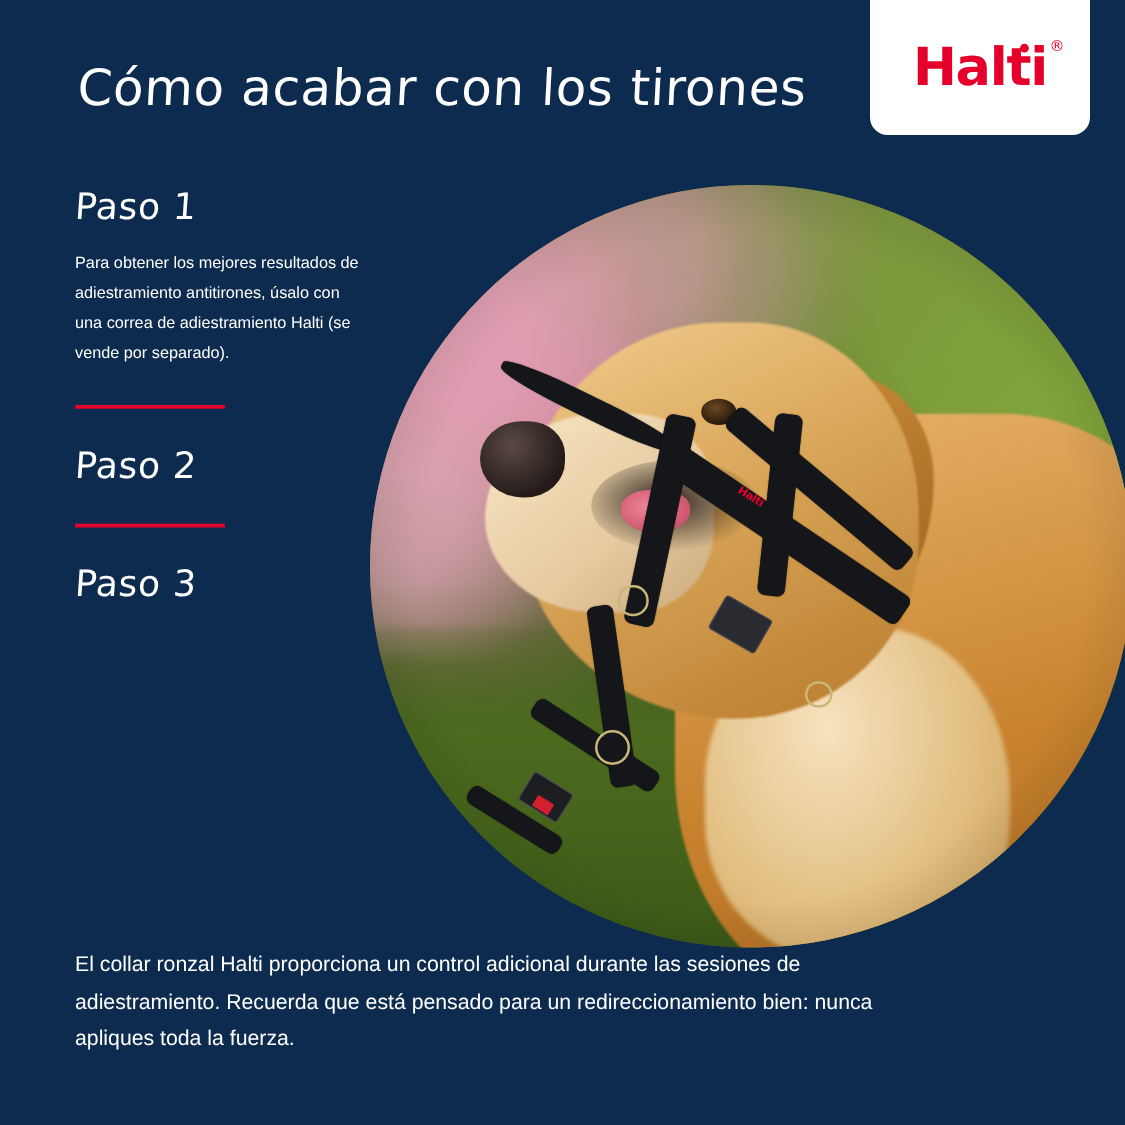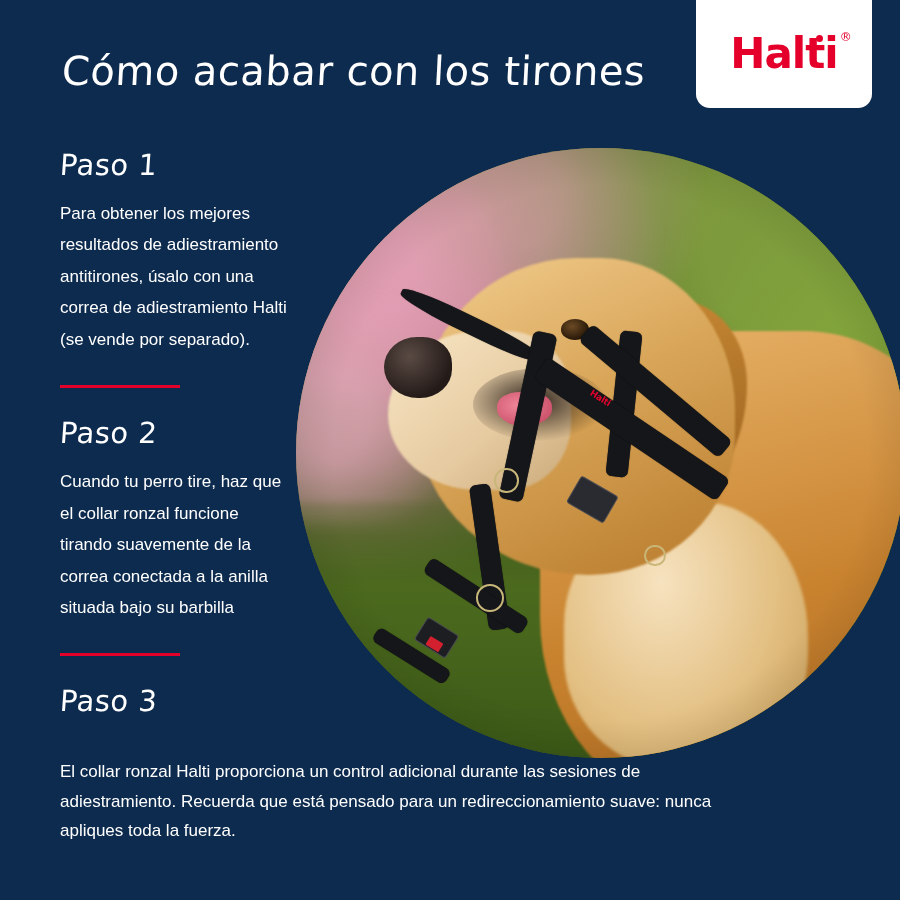--- a/index.html
+++ b/index.html
@@ -76,21 +76,21 @@
   .step-title {
     color: #ffffff;
     font-family: "DejaVu Sans", sans-serif;
     font-size: 29px;
     letter-spacing: 0.5px;
     transform: skewX(-4deg);
     margin-bottom: 16px;
   }
   .step-body {
     color: #ffffff;
-    font-size: 17px;
+    font-size: 13px;
     line-height: 1.85;
     max-width: 232px;
   }
   .divider {
     width: 120px;
     height: 3px;
     background: #e4002b;
     margin: 30px 0 28px 0;
     border: 0;
   }
@@ -324,21 +324,20 @@
 
     <div class="step">
       <div class="step-title">Paso 1</div>
       <p class="step-body">Para obtener los mejores resultados de adiestramiento antitirones, úsalo con una correa de adiestramiento Halti (se vende por separado).</p>
     </div>
 
     <hr class="divider">
 
     <div class="step">
       <div class="step-title">Paso 2</div>
-      <p class="step-body">Cuando tu perro tire, haz que el collar ronzal funcione tirando suavemente de la correa conectada a la anilla situada bajo su barbilla</p>
     </div>
 
     <hr class="divider">
 
     <div class="step">
       <div class="step-title">Paso 3</div>
     </div>
 
   </div>
 
@@ -374,15 +373,15 @@
       <div class="ring r1"></div>
       <div class="ring r2"></div>
       <div class="ring r3"></div>
 
       <div class="brand-strap">Halti</div>
 
       <div class="photo-shade"></div>
     </div>
   </div>
 
-  <p class="footer">El collar ronzal Halti proporciona un control adicional durante las sesiones de adiestramiento. Recuerda que está pensado para un redireccionamiento suave: nunca apliques toda la fuerza.</p>
+  <p class="footer">El collar ronzal Halti proporciona un control adicional durante las sesiones de adiestramiento. Recuerda que está pensado para un redireccionamiento bien: nunca apliques toda la fuerza.</p>
 
 </div>
 
 </body></html>

